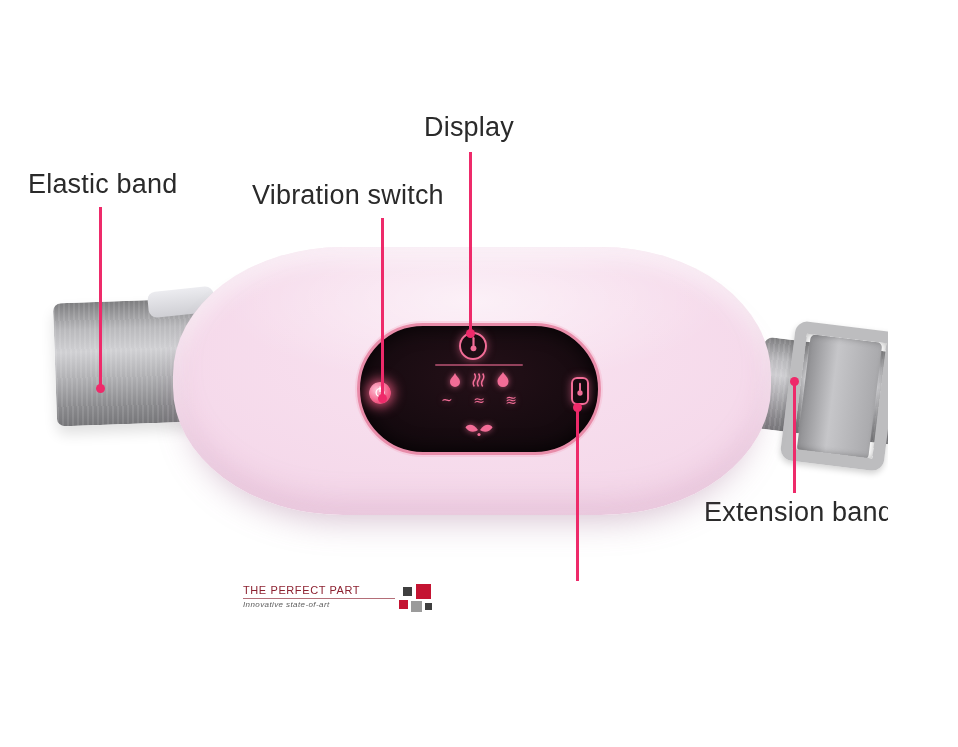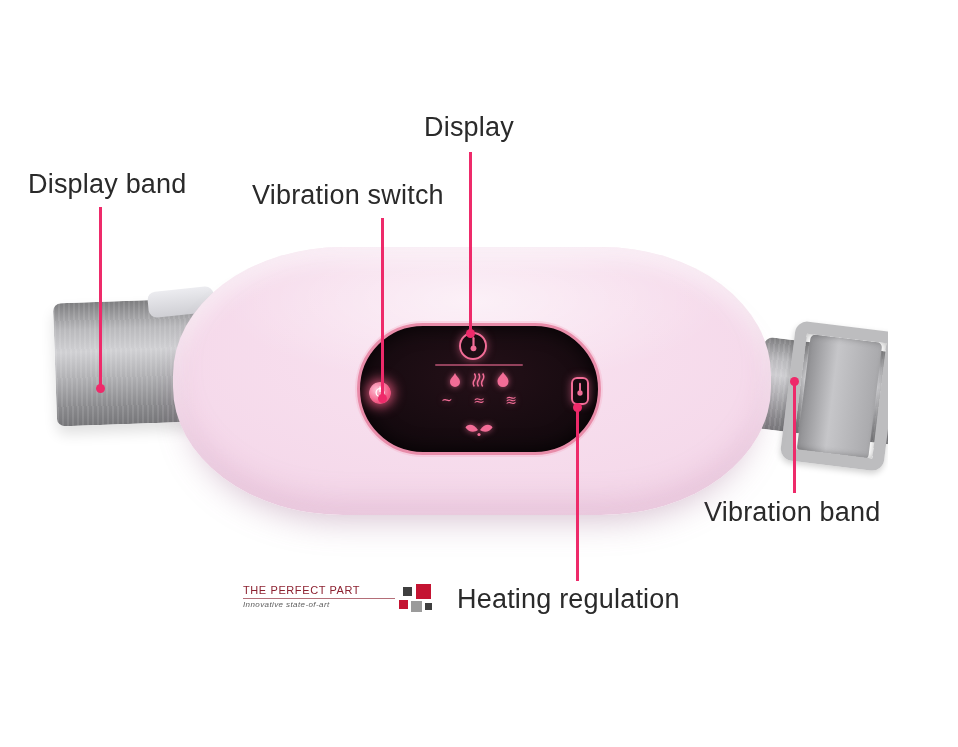--- a/index.html
+++ b/index.html
@@ -129,24 +129,23 @@
   .mk-red{background:#c41432;}
   .mk-dark{background:#3f3f3f;}
   .mk-gray{background:#9b9b9b;}
 </style>
 </head>
 <body>
 
 <div class="stage">
 
   <div class="callout-label" id="lbl-display">Display</div>
-  <div class="callout-label" id="lbl-elastic">Display band</div>
+  <div class="callout-label" id="lbl-elastic">Elastic band</div>
   <div class="callout-label" id="lbl-vibration">Vibration switch</div>
-  <div class="callout-label" id="lbl-extension">Vibration band</div>
-  <div class="callout-label" id="lbl-heating">Heating regulation</div>
+  <div class="callout-label" id="lbl-extension">Extension band</div>
 
   <div class="callout-line" id="ln-display"></div>
   <div class="callout-line" id="ln-elastic"></div>
   <div class="callout-line" id="ln-vibration"></div>
   <div class="callout-line" id="ln-heating"></div>
   <div class="callout-line" id="ln-extension"></div>
 
   <div class="callout-dot" id="dot-display"></div>
   <div class="callout-dot" id="dot-elastic"></div>
   <div class="callout-dot" id="dot-vibration"></div>

